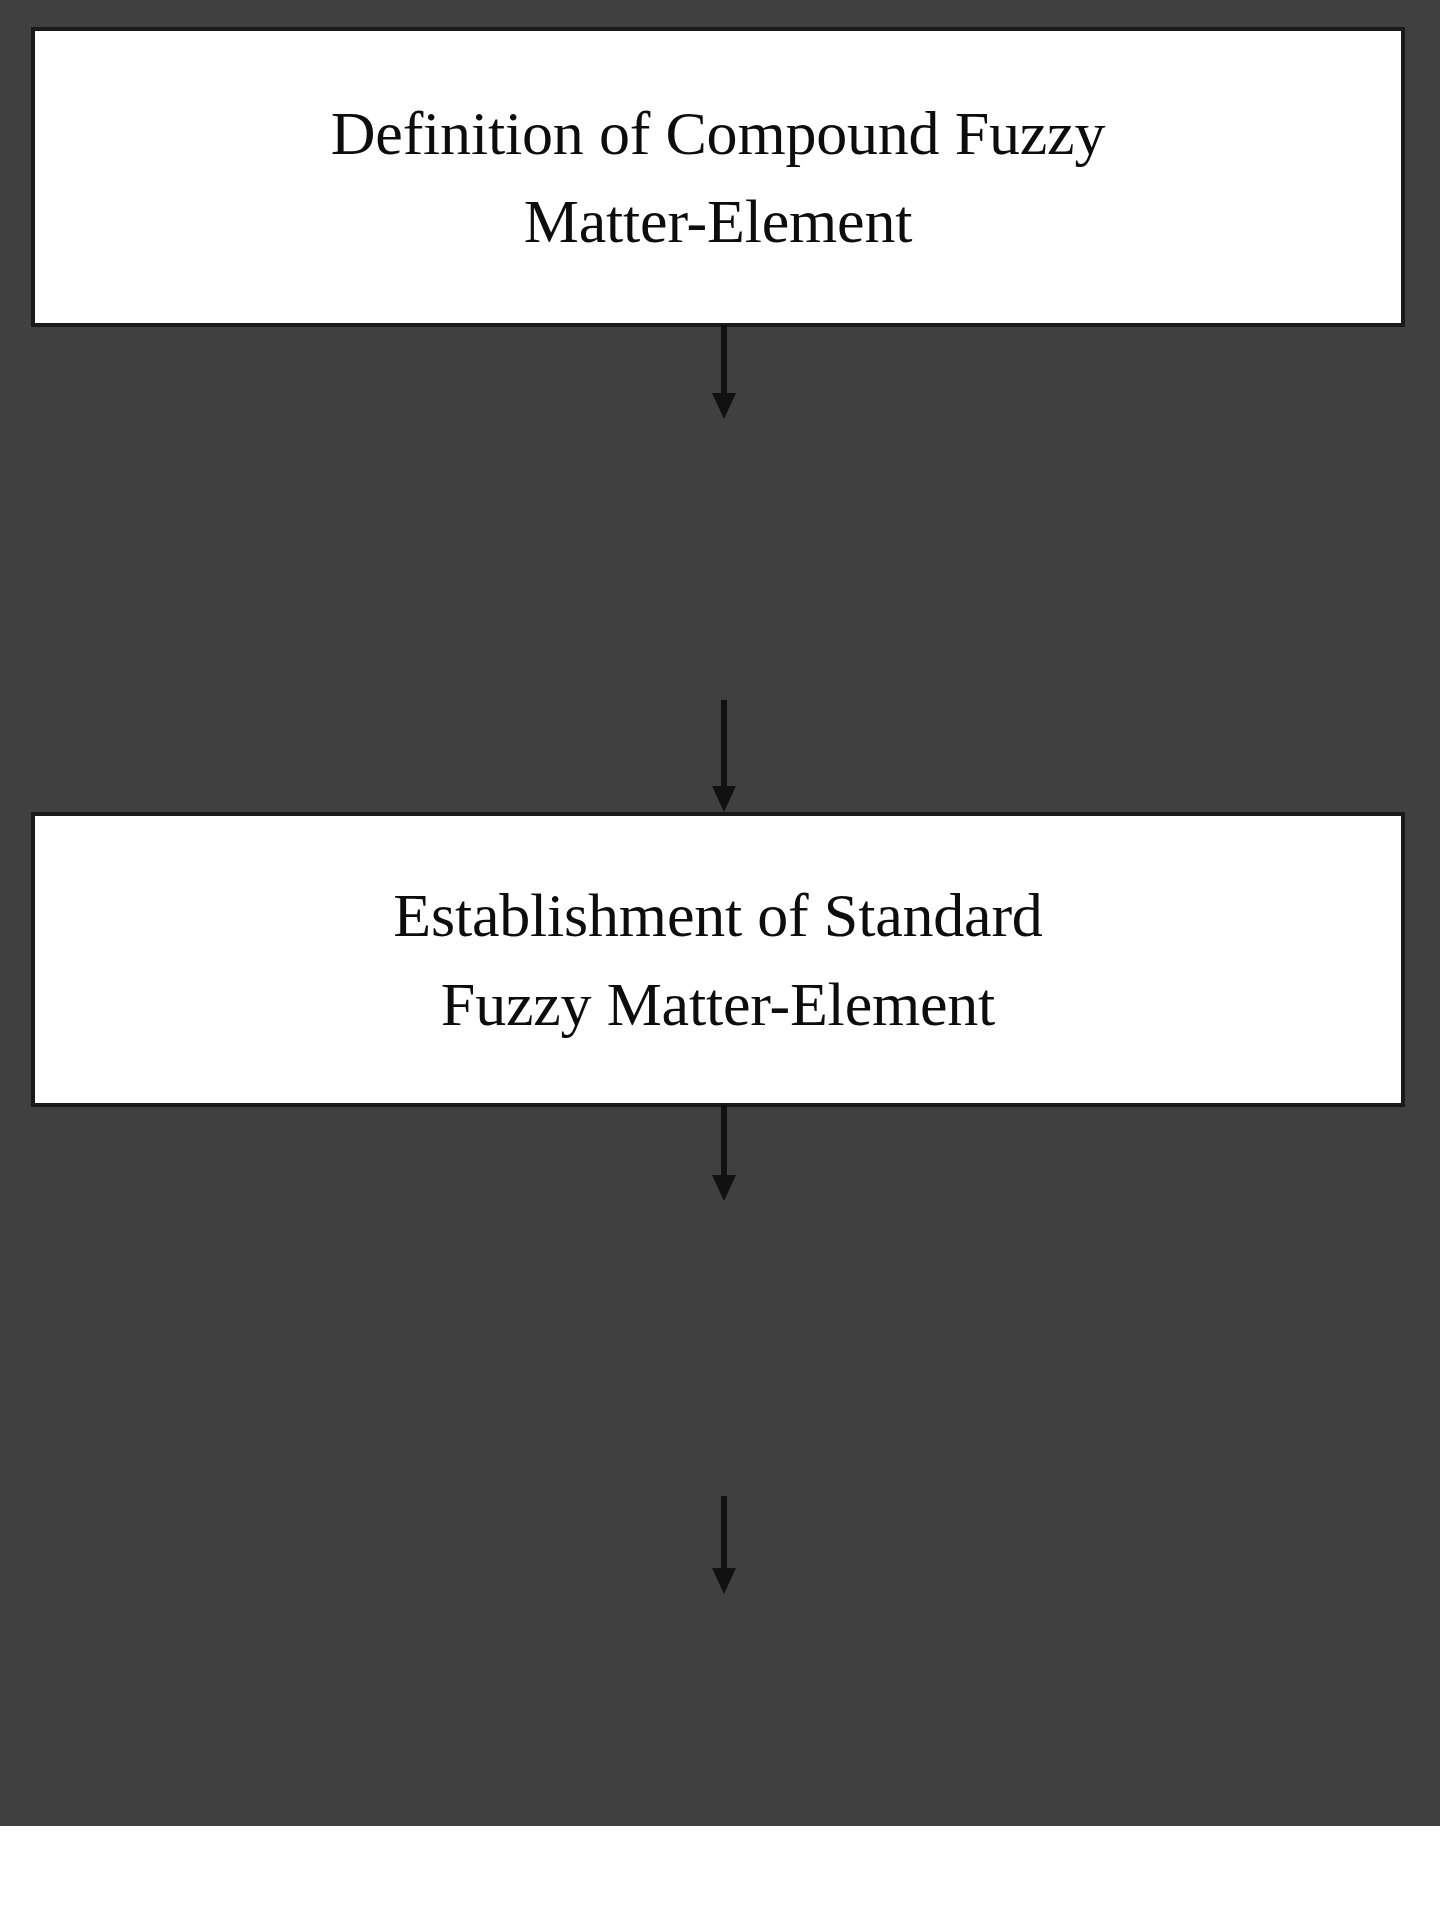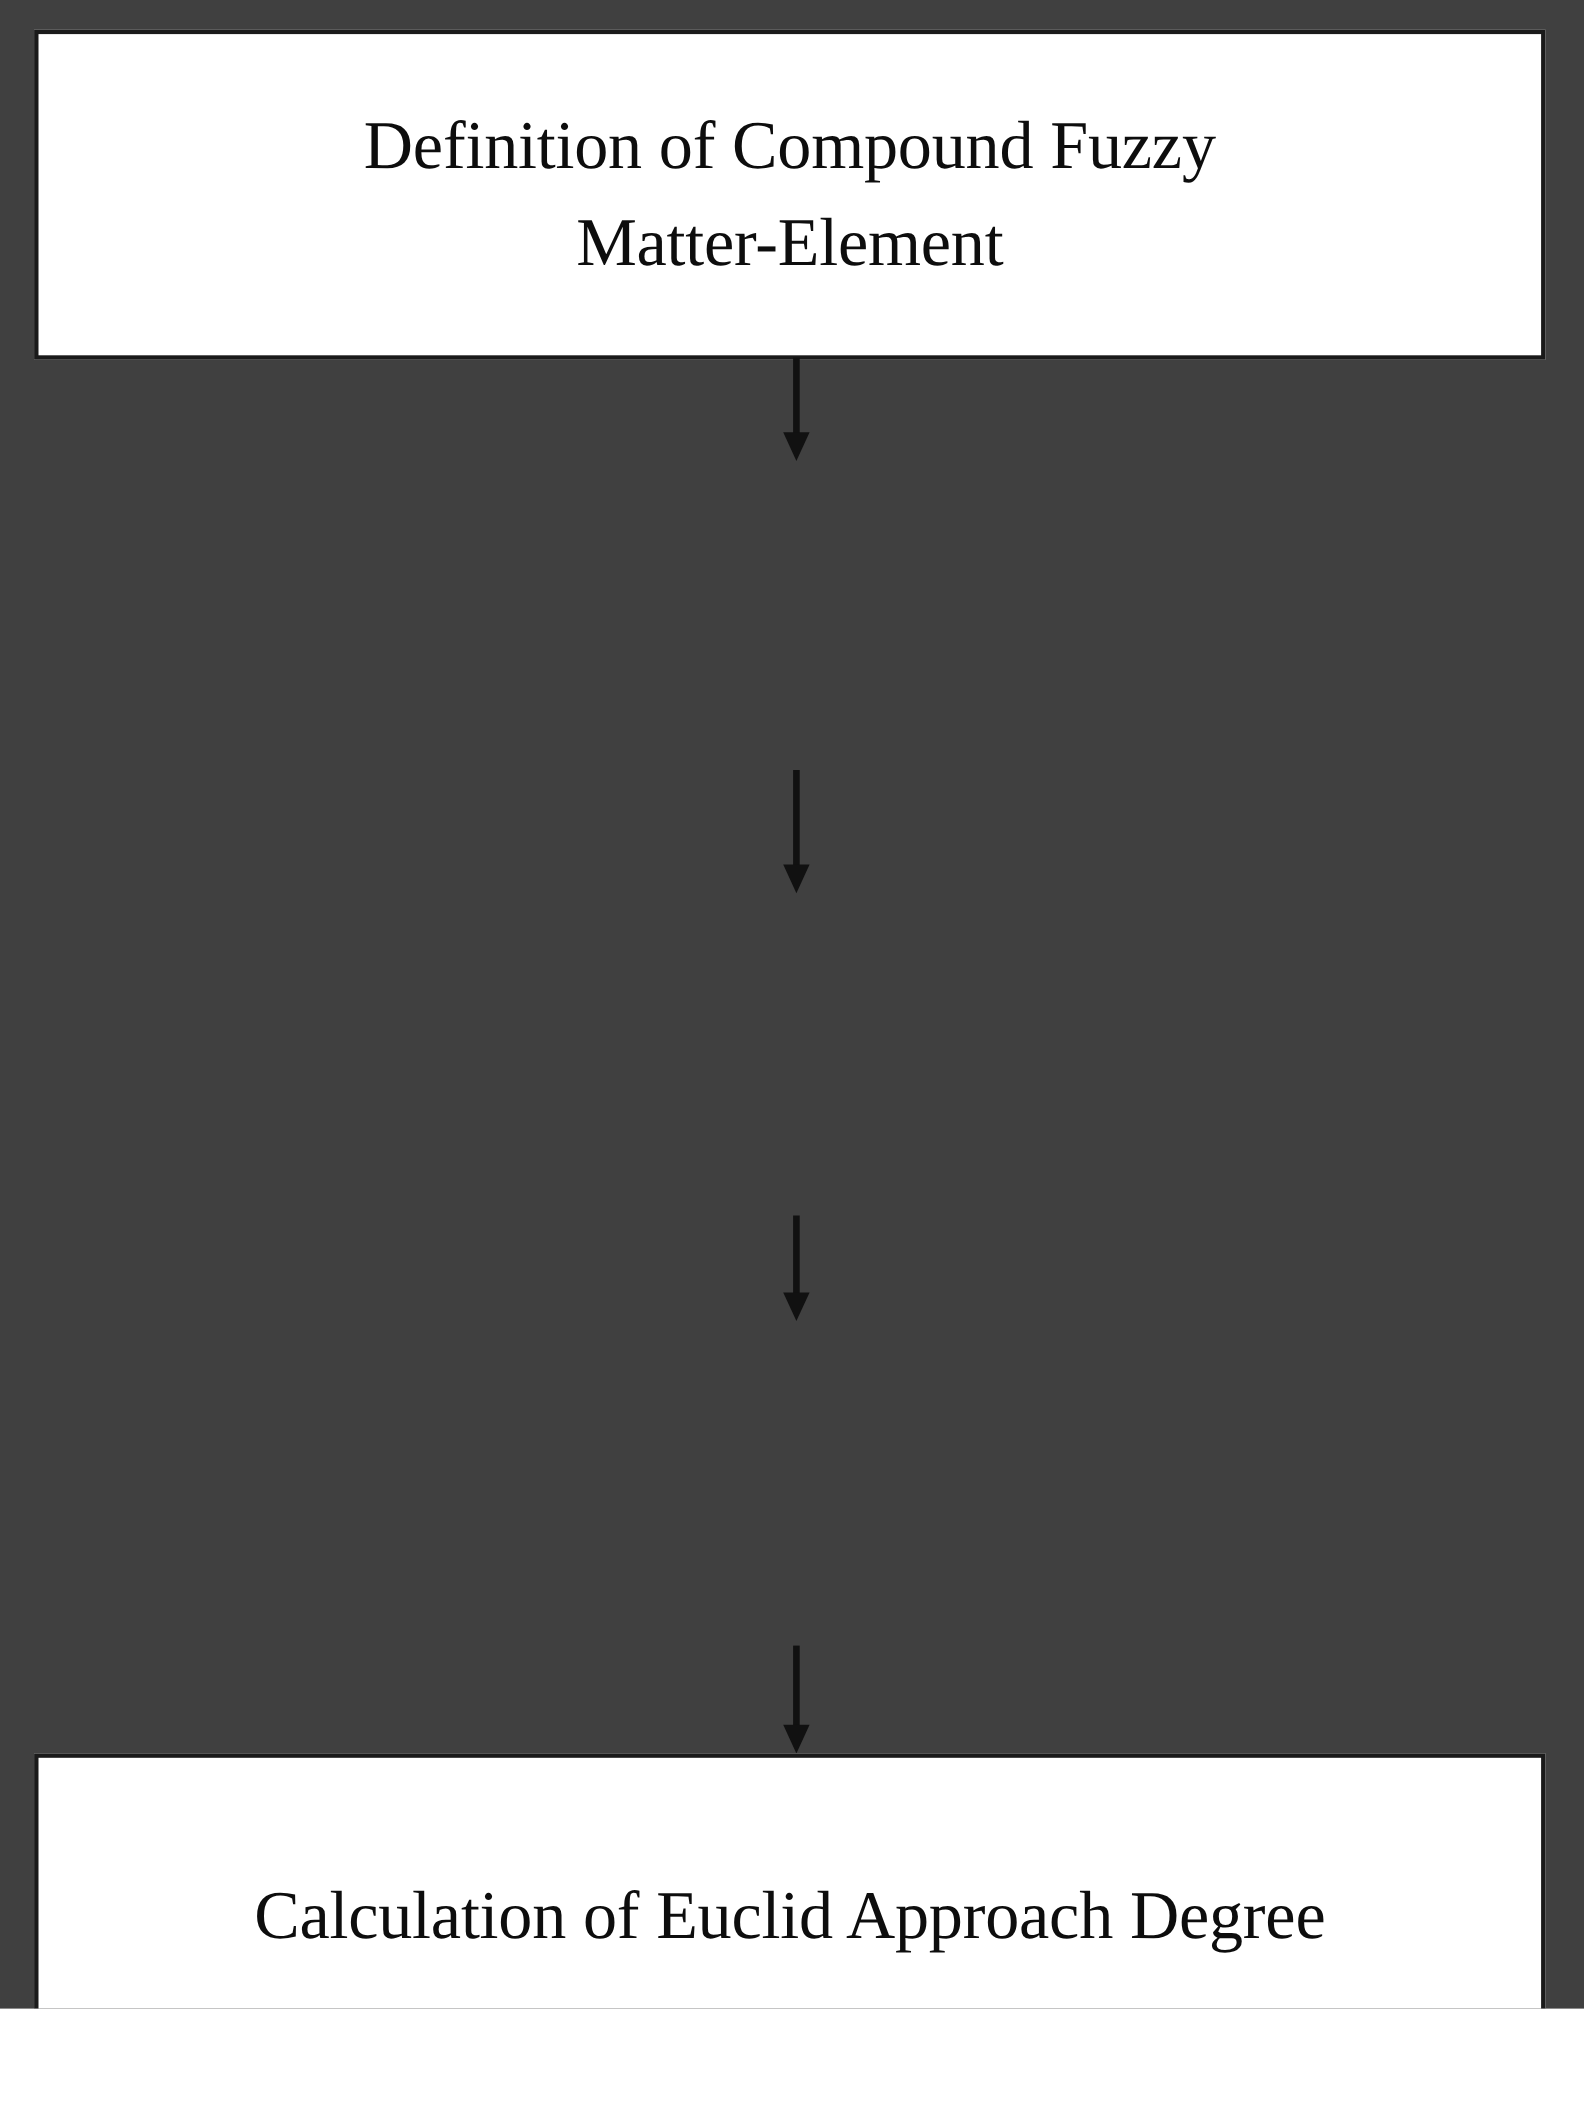--- a/index.html
+++ b/index.html
@@ -111,29 +111,30 @@
     <div class="stem"></div>
     <div class="head"></div>
   </div>
 
 
   <div class="connector" id="connector-2">
     <div class="stem"></div>
     <div class="head"></div>
   </div>
 
+  <div class="node" id="node-3">
+    <span class="node-label">Establishment of Standard
+Fuzzy Matter-Element</span>
+  </div>
 
   <div class="connector" id="connector-3">
     <div class="stem"></div>
     <div class="head"></div>
   </div>
 
 
   <div class="connector" id="connector-4">
     <div class="stem"></div>
     <div class="head"></div>
   </div>
 
-  <div class="node" id="node-5">
-    <span class="node-label">Calculation of Euclid Approach Degree</span>
-  </div>
 
 </div>
 
 </body></html>

